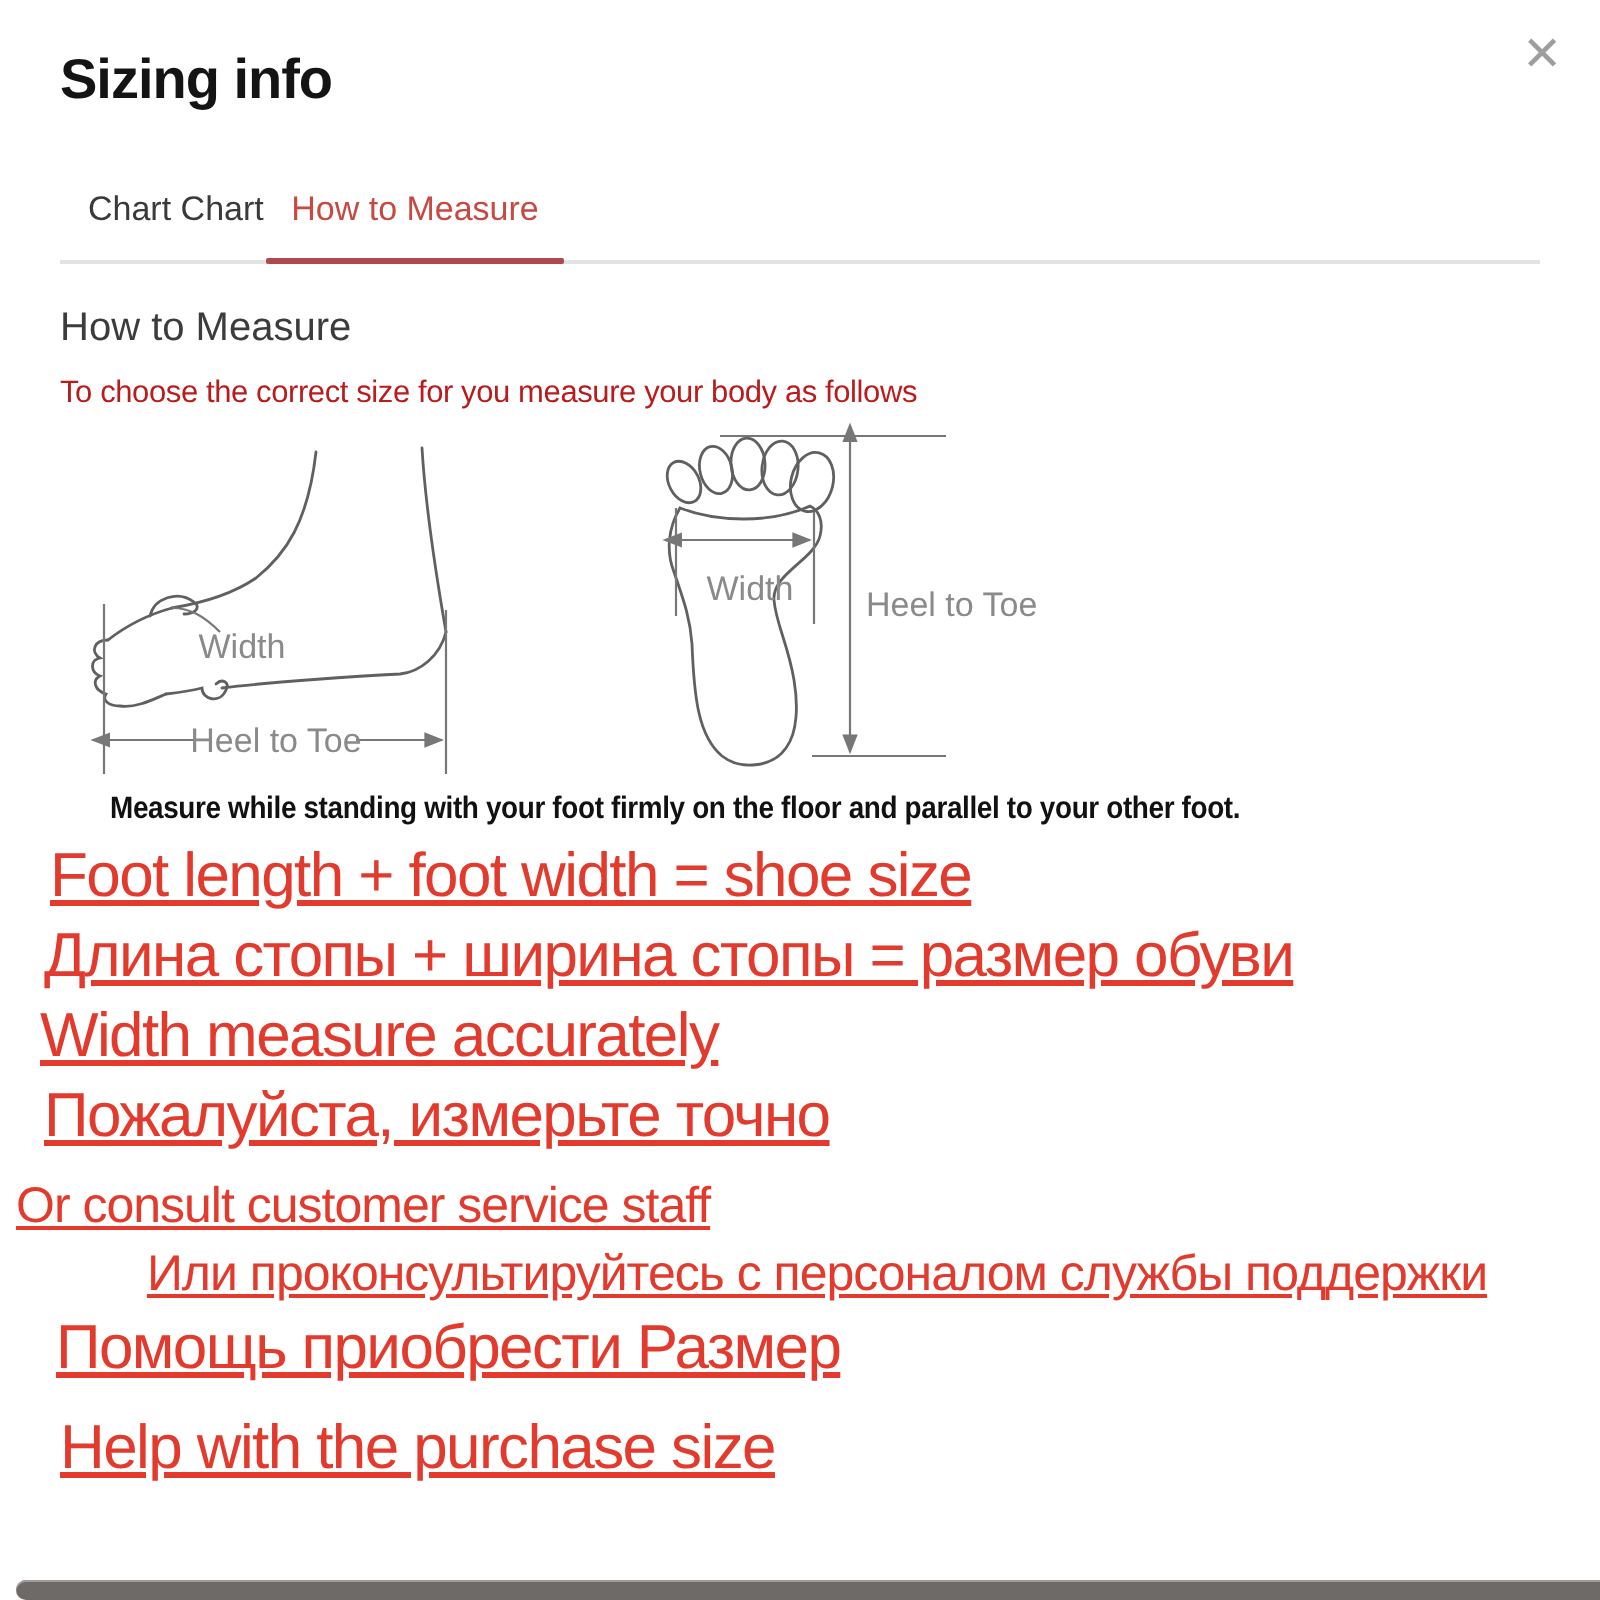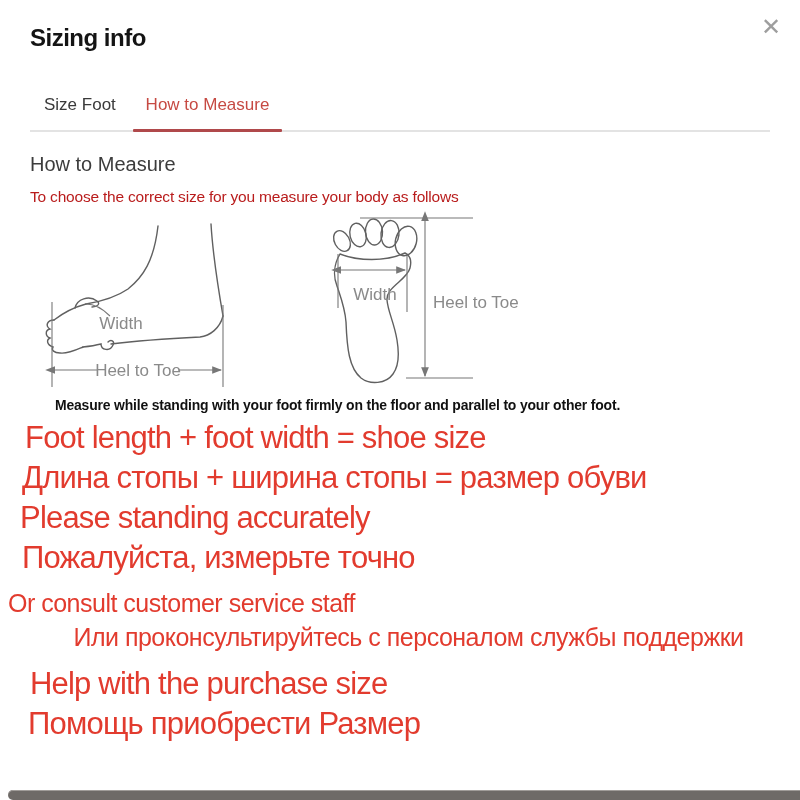--- a/index.html
+++ b/index.html
@@ -6,21 +6,21 @@
   body{
     width:800px;height:800px;position:relative;overflow:hidden;
     background:#ffffff;
     font-family:"Liberation Sans","DejaVu Sans",sans-serif;
     color:#1a1a1a;
   }
   .modal{position:absolute;inset:0;background:#fff;}
 
   .modal-title{
     position:absolute;left:30px;top:24px;
-    font-size:24px;font-weight:bold;color:#141414;letter-spacing:-0.5px;
+    font-size:28px;font-weight:bold;color:#141414;letter-spacing:-0.5px;
   }
   .close-btn{
     position:absolute;left:754px;top:10px;width:34px;height:34px;
     display:flex;align-items:center;justify-content:center;
     font-size:24px;color:var(--close-icon,#9e9e9e);cursor:pointer;
     background:none;border:none;font-family:inherit;font-weight:300;
   }
 
   .tab{position:absolute;top:95px;font-size:17px;color:#3a3a3a;cursor:pointer;white-space:nowrap;}
   .tab-size-chart{left:44px;}
@@ -35,21 +35,21 @@
   .diagram-top{position:absolute;left:330px;top:210px;}
   svg text{font-family:"Liberation Sans","DejaVu Sans",sans-serif;fill:var(--diagram-label,#8a8a8a);}
 
   .caption{
     position:absolute;left:55px;top:396px;width:700px;
     font-size:15.5px;font-weight:bold;color:#111;letter-spacing:-0.2px;
     transform:scaleX(0.9);transform-origin:left top;white-space:nowrap;
   }
 
   .notes{position:absolute;left:0;top:418px;width:800px;color:var(--accent-red,#e23b2e);}
-  .note{white-space:nowrap;}
+  .note{white-space:nowrap;text-decoration:underline;}
   .note-lg{font-size:31px;line-height:40px;letter-spacing:-0.8px;}
   .note-md{font-size:25px;line-height:34px;letter-spacing:-0.5px;}
   .note-1{padding-left:25px;}
   .note-2{padding-left:22px;}
   .note-3{padding-left:20px;}
   .note-4{padding-left:22px;}
   .note-5{padding-left:8px;margin-top:8px;}
   .note-6{padding-left:17px;text-align:center;}
   .note-7{padding-left:30px;margin-top:10px;}
   .note-8{padding-left:28px;}
@@ -63,21 +63,21 @@
 </style>
 </head>
 <body>
 
 <div class="modal">
 
   <div class="modal-title">Sizing info</div>
 
   <button class="close-btn">✕</button>
 
-  <div class="tab tab-size-chart">Size Foot</div>
+  <div class="tab tab-size-chart">Chart Chart</div>
   <div class="tab tab-how-to-measure">How to Measure</div>
   <div class="tabs-divider"></div>
   <div class="tab-underline"></div>
 
   <div class="section-heading">How to Measure</div>
   <div class="section-subheading">To choose the correct size for you measure your body as follows</div>
 
   <svg class="diagram-side" width="195" height="178" viewBox="0 0 195 178">
     <defs>
       <marker id="ah-e" markerWidth="9" markerHeight="8" refX="8" refY="3.5" orient="auto">
@@ -126,22 +126,22 @@
     </g>
     <text x="45" y="90" text-anchor="middle" font-size="17">Width</text>
     <text x="103" y="98" text-anchor="start" font-size="17">Heel to Toe</text>
   </svg>
 
   <div class="caption">Measure while standing with your foot firmly on the floor and parallel to your other foot.</div>
 
   <div class="notes">
     <div class="note note-lg note-1">Foot length + foot width = shoe size</div>
     <div class="note note-lg note-2">Длина стопы + ширина стопы = размер обуви</div>
-    <div class="note note-lg note-3">Please standing accurately</div>
+    <div class="note note-lg note-3">Width measure accurately</div>
     <div class="note note-lg note-4">Пожалуйста, измерьте точно</div>
     <div class="note note-md note-5">Or consult customer service staff</div>
     <div class="note note-md note-6">Или проконсультируйтесь с персоналом службы поддержки</div>
+    <div class="note note-lg note-8">Помощь приобрести Размер</div>
     <div class="note note-lg note-7">Help with the purchase size</div>
-    <div class="note note-lg note-8">Помощь приобрести Размер</div>
   </div>
 
   <div class="bottom-bar"></div>
 </div>
 
 </body></html>

